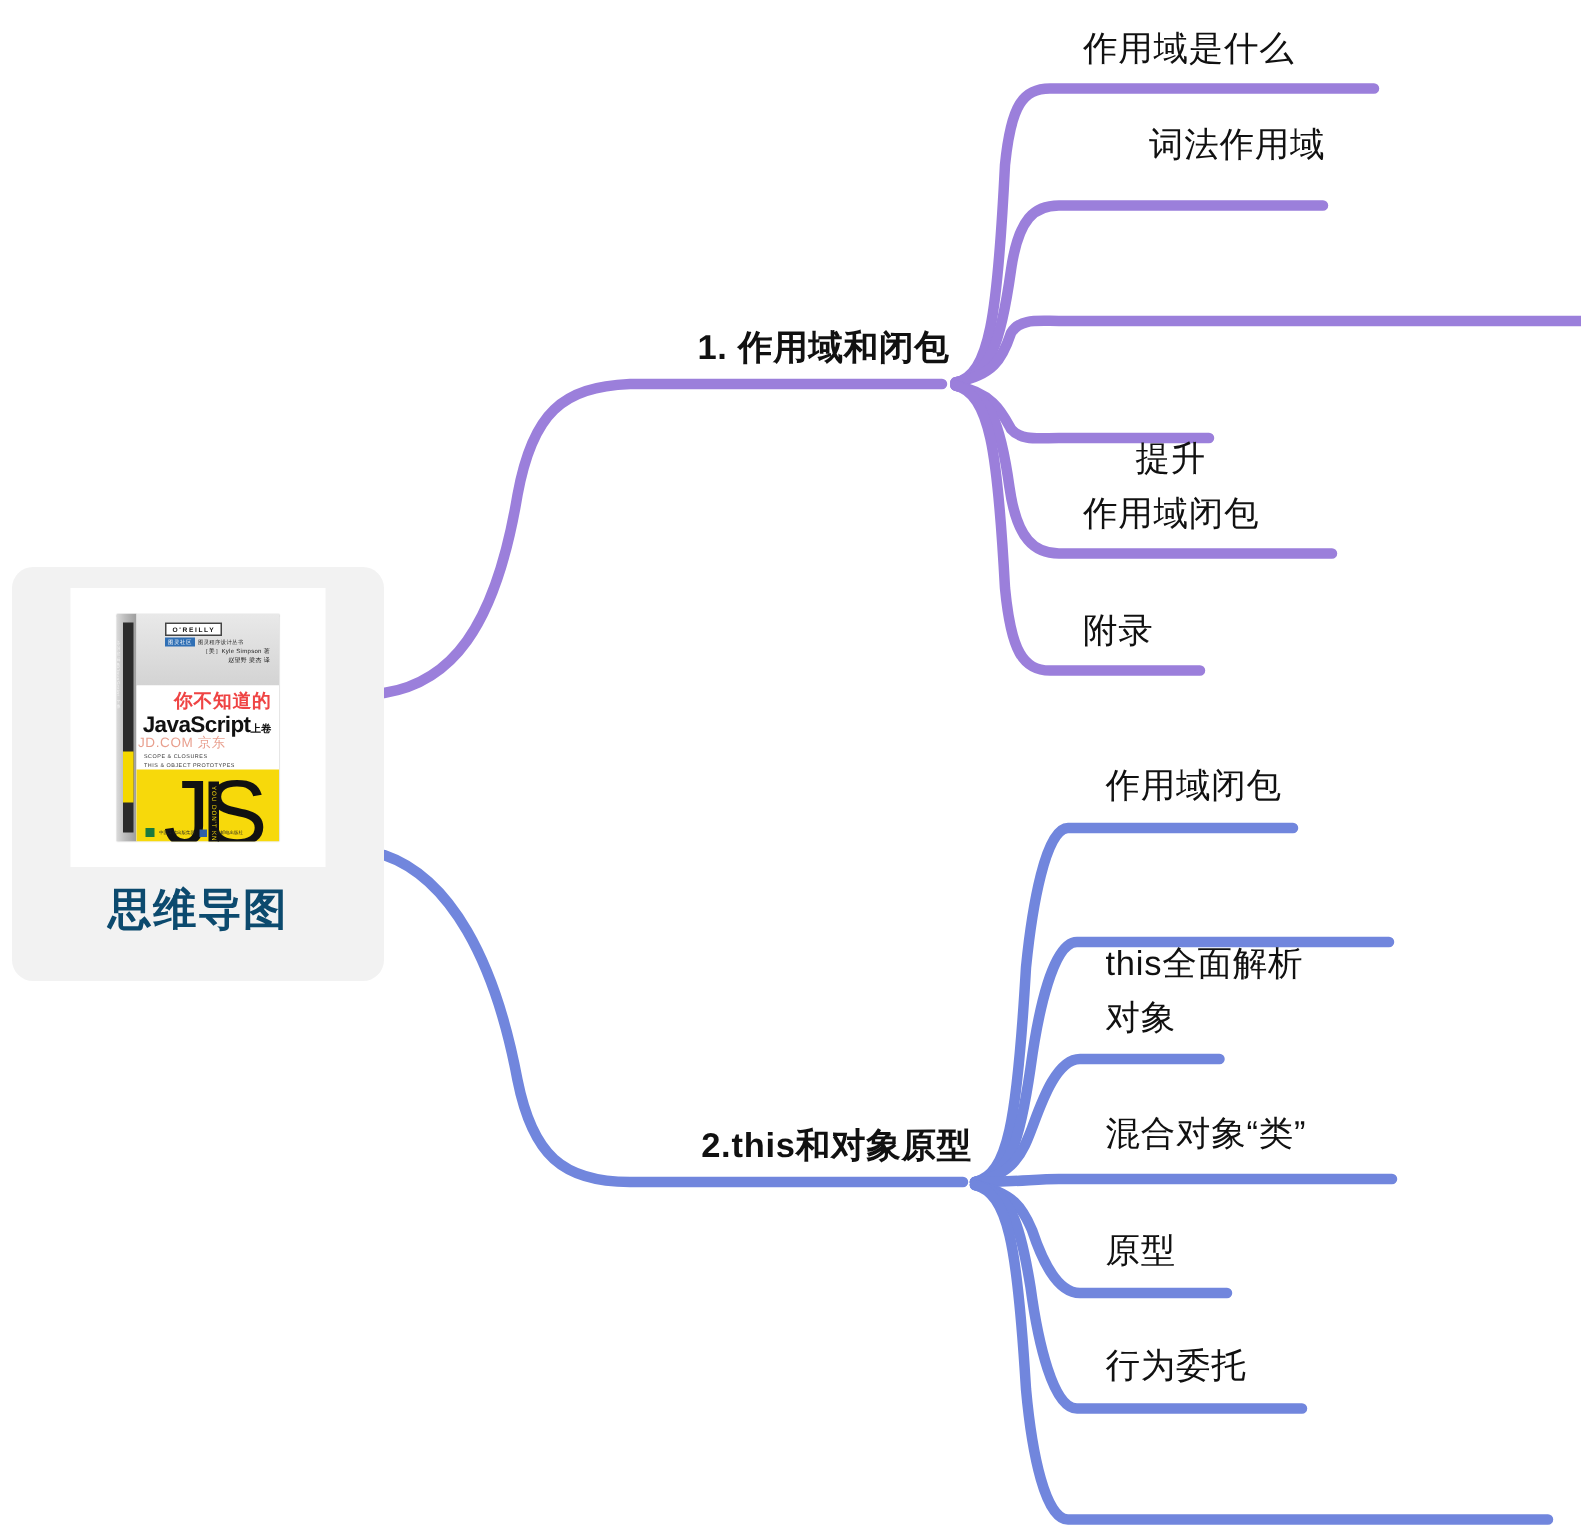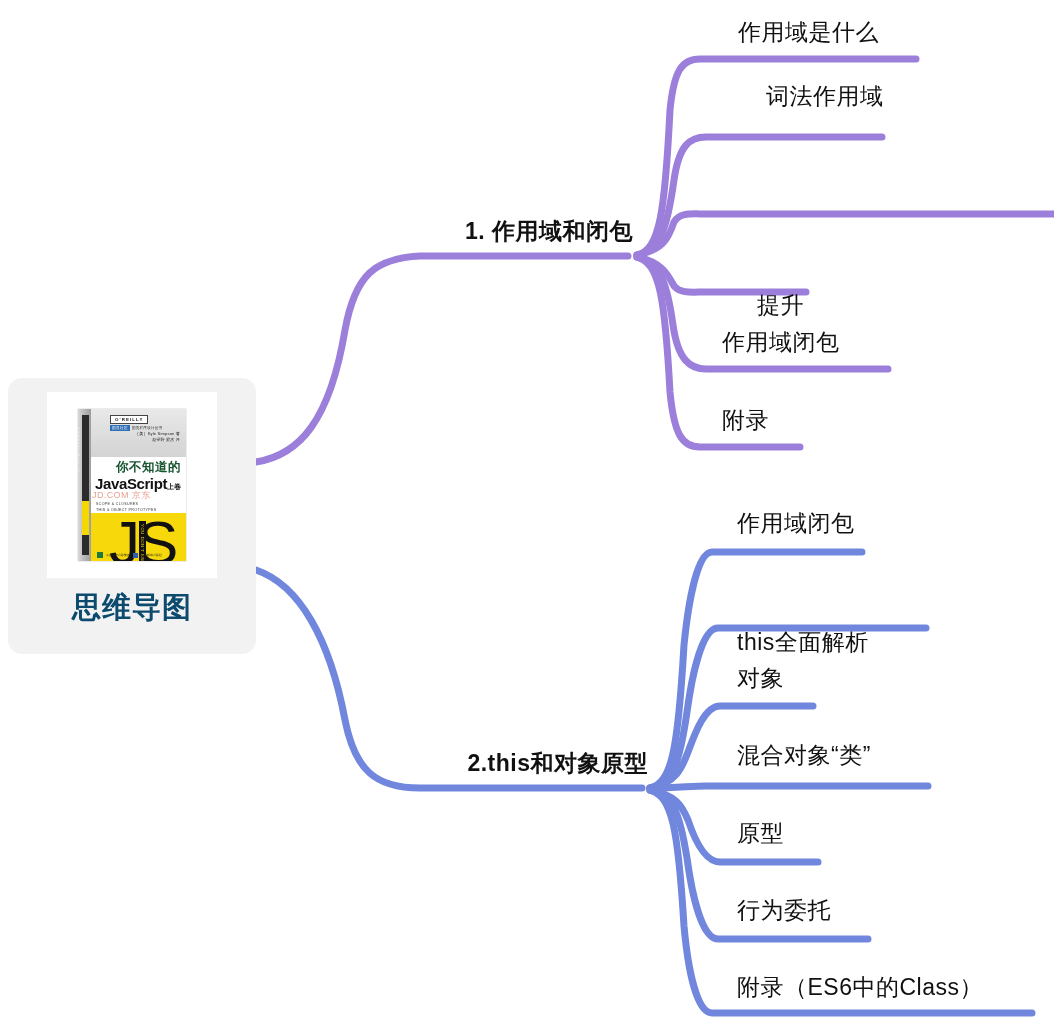--- a/index.html
+++ b/index.html
@@ -155,21 +155,21 @@
     position: absolute;
     left: 13px; top: 48px;
     right: 0; bottom: 0;
     background: #ffffff;
   }
   .book .cn-title {
     position: absolute;
     right: 5px; top: 2px;
     font-size: 12.5px;
     font-weight: bold;
-    color: #14532d;
+    color: #ef4444;
     letter-spacing: .5px;
   }
   .book .js-title {
     position: absolute;
     right: 5px; top: 18px;
     font-size: 15px;
     font-weight: bold;
     color: #111;
     letter-spacing: -0.4px;
   }
@@ -328,27 +328,26 @@
         </div>
       </div>
     </div>
     <div class="root-title">思维导图</div>
   </div>
 
   <div class="node branch-label" style="left:633px; top:243px;">1. 作用域和闭包</div>
 
   <div class="node branch-label" style="left:648px; top:775px;">2.this和对象原型</div>
 
-  <div class="node leaf-label" style="left:722px; top:21px;margin-left:16px;">作用域是什么</div>
+  <div class="node leaf-label" style="left:722px; top:21px;">作用域是什么</div>
   <div class="node leaf-label" style="left:722px; top:85px;margin-left:44px;">词法作用域</div>
   <div class="node leaf-label" style="left:757px; top:254px;margin-top:40px;">提升</div>
   <div class="node leaf-label" style="left:722px; top:331px;">作用域闭包</div>
   <div class="node leaf-label" style="left:722px; top:409px;">附录</div>
 
   <div class="node leaf-label" style="left:737px; top:512px;">作用域闭包</div>
   <div class="node leaf-label" style="left:737px; top:589px;margin-top:42px;">this全面解析</div>
   <div class="node leaf-label" style="left:737px; top:667px;">对象</div>
   <div class="node leaf-label" style="left:737px; top:744px;">混合对象“类”</div>
   <div class="node leaf-label" style="left:737px; top:822px;">原型</div>
   <div class="node leaf-label" style="left:737px; top:899px;">行为委托</div>
-  <div class="node leaf-label" style="left:737px; top:976px;">附录（ES6中的Class）</div>
 
 </div>
 
 </body></html>

